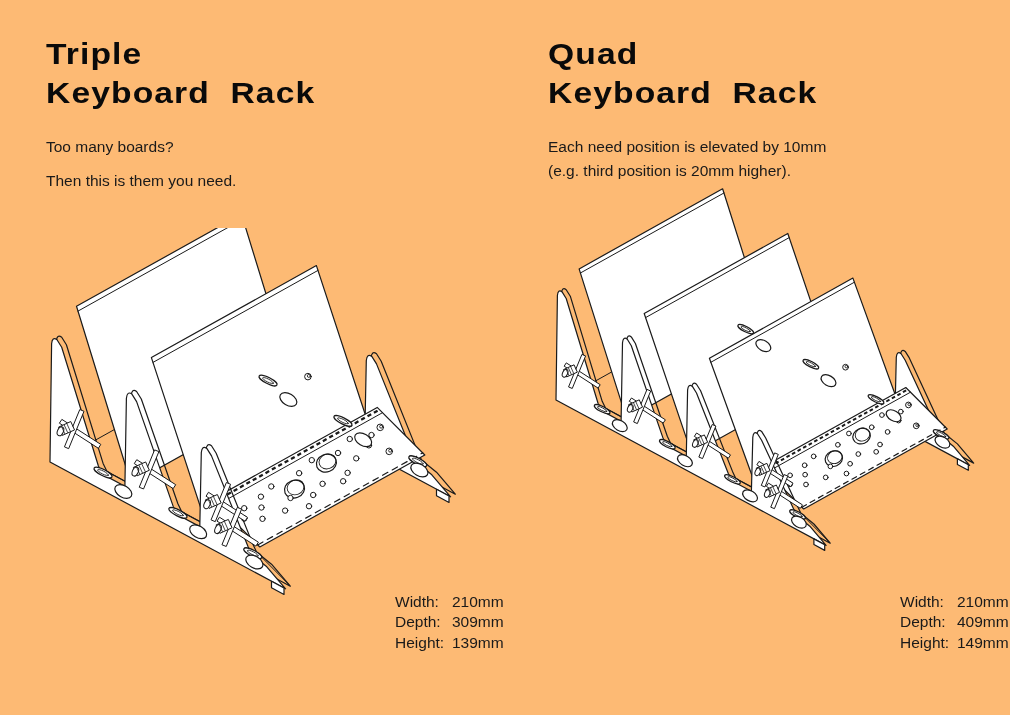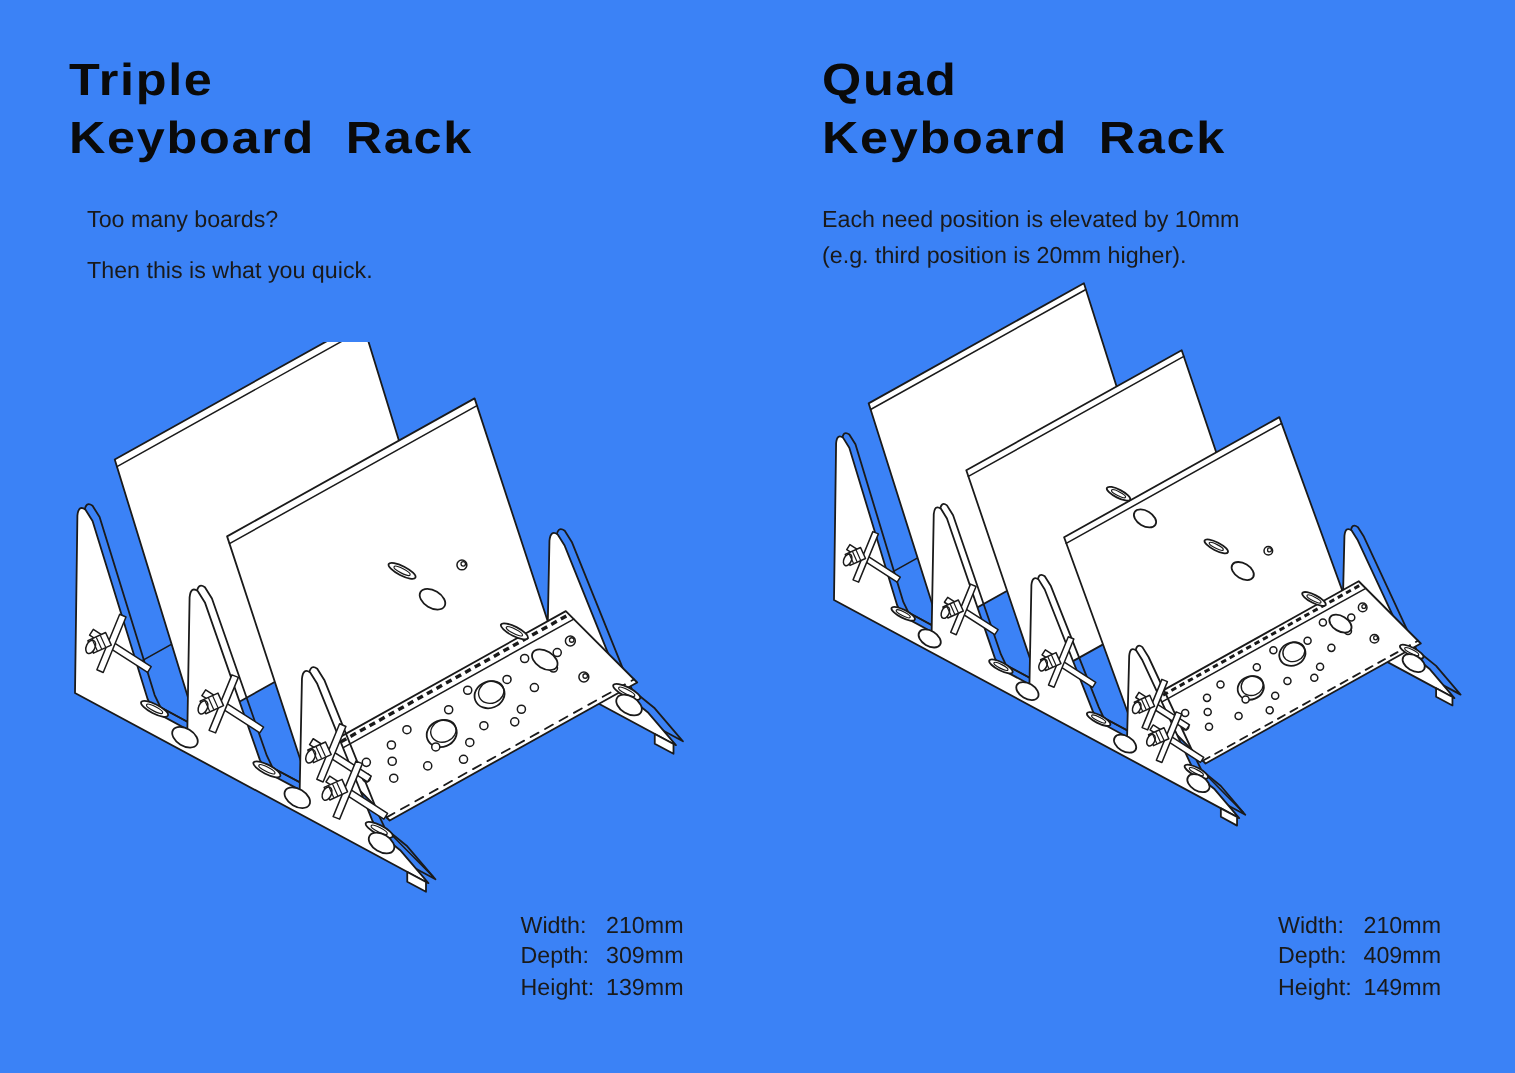--- a/index.html
+++ b/index.html
@@ -1,45 +1,45 @@
 <!DOCTYPE html>
 <html><head>
 <meta charset="utf-8">
 <style>
   html,body{margin:0;padding:0;background:#e8e8e8;}
-  .page{position:relative;width:1010px;height:715px;background:#3b82f6;overflow:hidden;
+  .page{position:relative;width:1010px;height:715px;background:#fdba74;overflow:hidden;
         font-family:"Liberation Sans", sans-serif;color:#111;}
   .title{position:absolute;top:34px;font-weight:bold;font-size:30px;line-height:39px;
          letter-spacing:1px;word-spacing:9px;white-space:nowrap;color:#0a0a0a;
          transform:scaleX(1.12);transform-origin:0 0;}
   .title .tline{display:block;}
   .desc{position:absolute;top:137px;width:420px;}
-  .desc p{margin:0 0 15px 12px;font-size:15.5px;line-height:19px;color:#1a1a1a;}
+  .desc p{margin:0 0 15px 0;font-size:15.5px;line-height:19px;color:#1a1a1a;}
   .desc.tight p{margin:0 0 4px 0;line-height:19.5px;}
-  .dims{position:absolute;top:608px;font-size:15.5px;line-height:20.4px;color:#1a1a1a;}
+  .dims{position:absolute;top:592px;font-size:15.5px;line-height:20.4px;color:#1a1a1a;margin-left:48px;}
   .dims .row{white-space:nowrap;}
   .dims .lab{display:inline-block;width:57px;}
   .drawing{position:absolute;pointer-events:none;}
   #rack0{left:24px;top:228px;}
   #rack1{left:530px;top:188px;}
   .col0{left:46px;}
   .col1{left:548px;}
 </style>
 </head>
 <body>
 
 <div class="page">
 
   <div class="title col0">
     <span class="tline">Triple</span>
     <span class="tline">Keyboard Rack</span>
   </div>
   <div class="desc col0">
     <p>Too many boards?</p>
-    <p>Then this is what you quick.</p>
+    <p>Then this is them you need.</p>
   </div>
   <svg id="rack0" class="drawing" width="480" height="420" viewBox="0 0 480 420">
       <g>
         <path d="M 195.7 139.4 L 197.3 21.2 Q 198.0 13.7 202.7 17.2 L 207.4 24.7 L 244.1 143.4 L 248.0 151.5 L 270.6 163.7 L 272.1 75.6 Q 272.9 68.0 277.6 71.5 L 282.3 79.0 L 318.9 183.8 L 322.8 191.9 L 345.5 204.0 L 347.0 129.9 Q 347.8 122.3 352.5 125.8 L 357.2 133.3 L 393.8 224.1 L 397.7 232.2 L 412.5 244.2 L 431.3 266.2 Z" fill="none" stroke="#1a1a1a" stroke-width="1.2" stroke-linejoin="round" stroke-linecap="round"></path>
         <path d="M 191.0 142.0 L 192.6 23.8 Q 193.3 16.3 198.0 19.8 L 202.7 27.3 L 239.4 146.0 L 243.3 154.1 L 265.9 166.3 L 267.4 78.2 Q 268.2 70.6 272.9 74.1 L 277.6 81.6 L 314.2 186.4 L 318.1 194.5 L 340.8 206.6 L 342.3 132.5 Q 343.1 124.9 347.8 128.4 L 352.5 135.9 L 389.1 226.7 L 393.0 234.8 L 407.8 246.8 L 426.6 268.8 Z" fill="#ffffff" stroke="#1a1a1a" stroke-width="1.2" stroke-linejoin="round" stroke-linecap="round"></path>
       </g>
       <g>
         <path d="M 33.8 233.1 L 194.1 143.7" fill="none" stroke="#1a1a1a" stroke-width="1" stroke-linejoin="round" stroke-linecap="round"></path>
         <path d="M 83.0 243.5 L 105.6 255.7" fill="none" stroke="#1a1a1a" stroke-width="1" stroke-linejoin="round" stroke-linecap="round"></path>
         <path d="M 157.8 283.9 L 180.5 296.0" fill="none" stroke="#1a1a1a" stroke-width="1" stroke-linejoin="round" stroke-linecap="round"></path>

